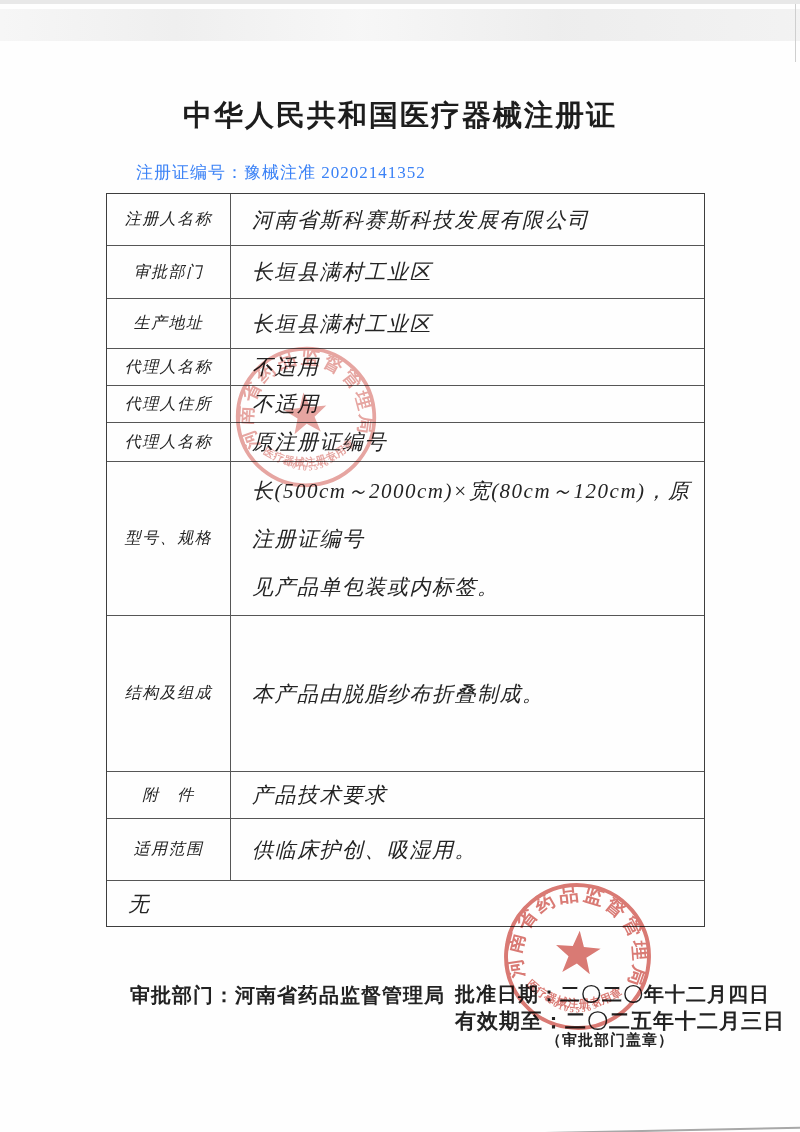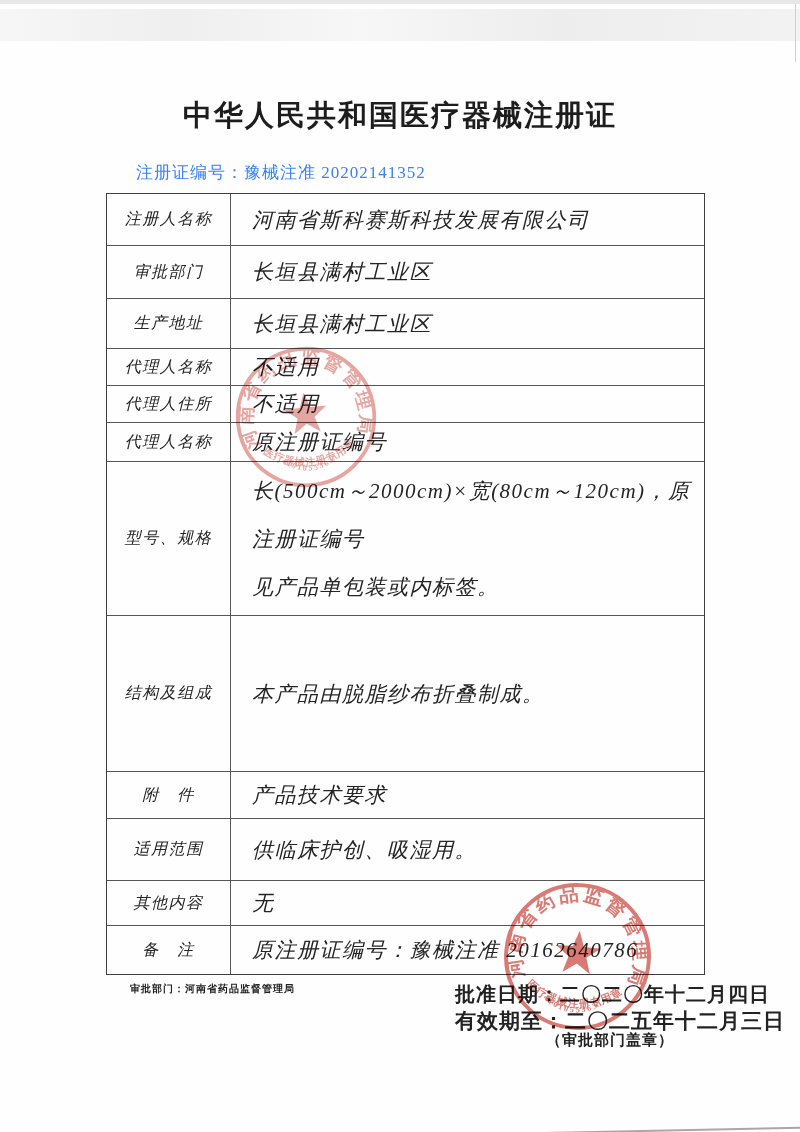--- a/index.html
+++ b/index.html
@@ -47,21 +47,21 @@
   .tvalue {
     flex:1; display:flex; flex-direction:column; justify-content:center;
     padding-left:21px; padding-right:8px; font-size:21px; letter-spacing:1.5px;
     box-sizing:border-box; color:#242424;
   }
   .r0{height:52px}.r1{height:53px}.r2{height:50px}.r3{height:37px}.r4{height:37px}
   .r5{height:39px}.r6{height:154px}.r7{height:156px}.r8{height:62px}.r9{height:47px}
   .r10{height:45px}.r11{height:48px}
   .r6 .vline { line-height:48px; }
 
-  .f-dept { position:absolute; top:978px; left:130px; font-size:10px; letter-spacing:1px; font-weight:600; color:#222; }
+  .f-dept { position:absolute; top:978px; left:130px; font-size:20px; letter-spacing:1px; font-weight:600; color:#222; }
   .f-date1 { position:absolute; top:977px; left:455px; font-size:20px; letter-spacing:1px; font-weight:600; color:#222; }
   .f-date2 { position:absolute; top:1003px; left:455px; font-size:21px; letter-spacing:1px; font-weight:600; color:#222; }
   .f-sealnote { position:absolute; top:1027px; left:546px; font-size:15px; letter-spacing:1px; font-weight:600; color:#222; }
 
   .stamp { position:absolute; mix-blend-mode:multiply; pointer-events:none; }
   .stamp svg { width:100%; height:100%; }
   .stamp1 { left:231px; top:338px; width:150px; height:150px; opacity:0.52; transform:rotate(-6deg); }
   .stamp2 { left:499px; top:874px; width:157px; height:157px; opacity:0.78; transform:rotate(5deg); }
   .stamp text { font-family:"Liberation Serif","DejaVu Serif",serif; font-weight:600; }
 </style>
@@ -117,26 +117,21 @@
     </div>
     <div class="trow r9">
       <div class="tlabel">附　件</div>
       <div class="tvalue">产品技术要求</div>
     </div>
     <div class="trow r8">
       <div class="tlabel">适用范围</div>
       <div class="tvalue">供临床护创、吸湿用。</div>
     </div>
     <div class="trow r10">
-      <div class="tlabel">其他内容</div>
       <div class="tvalue">无</div>
-    </div>
-    <div class="trow r11">
-      <div class="tlabel">备　注</div>
-      <div class="tvalue">原注册证编号：豫械注准 20162640786</div>
     </div>
   </div>
 
   <div class="f-dept">审批部门：河南省药品监督管理局</div>
   <div class="f-date1">
     <span>批准日期：</span><span>二〇二〇年十二月四日</span>
   </div>
   <div class="f-date2">
     <span>有效期至：</span><span>二〇二五年十二月三日</span>
   </div>

